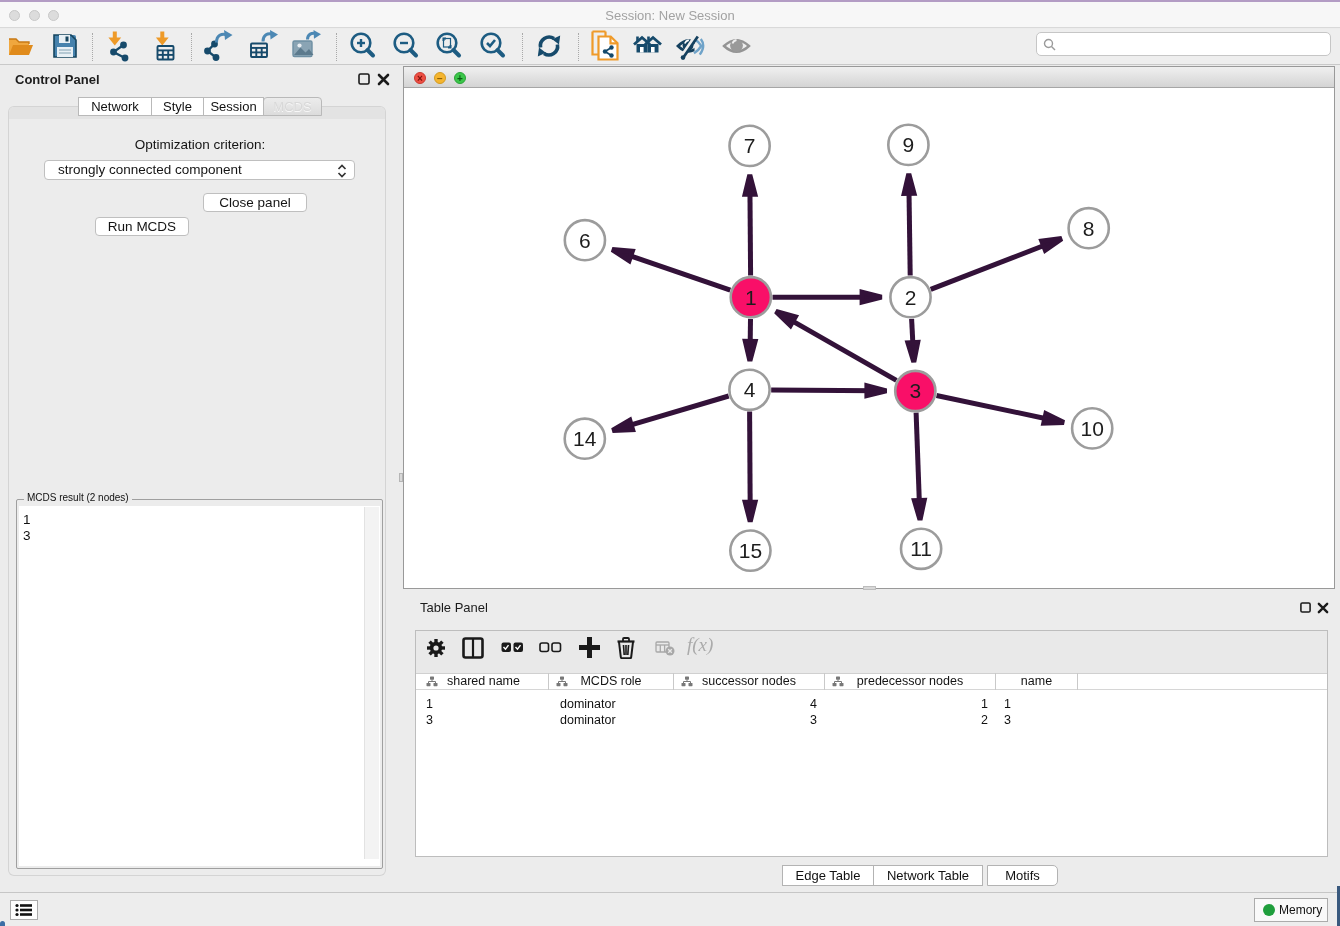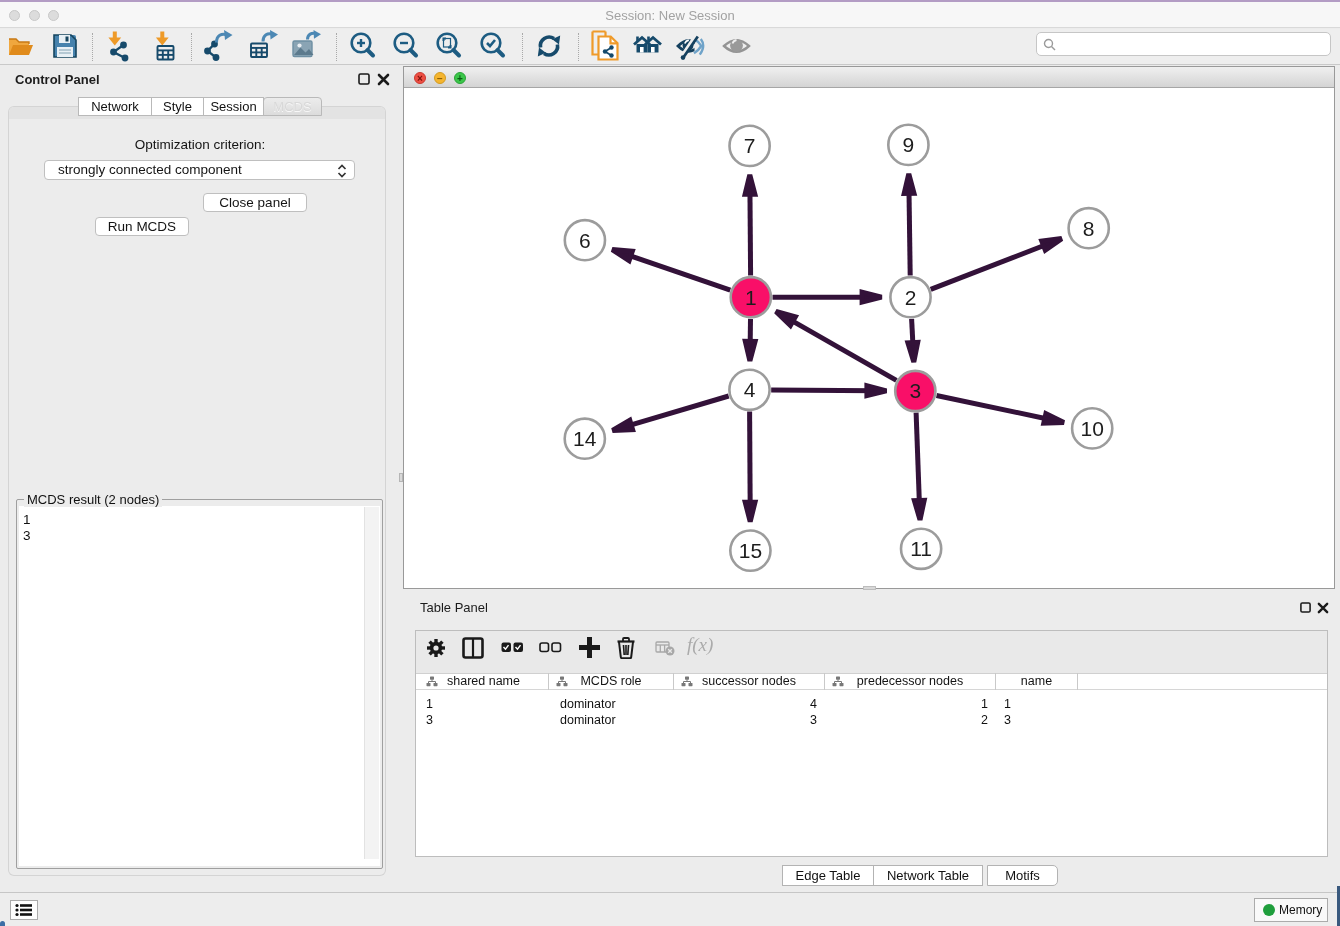--- a/index.html
+++ b/index.html
@@ -20,21 +20,21 @@
 #cphead .t { position:absolute; left:15px; top:7px; font-size:13px; color:#1c1c1c;font-weight:bold; }
 #cptabs { left:78px; top:97px; height:19px; }
 .cptab { position:absolute; top:0; height:19px; background:#ffffff; border:1px solid #b9b9b9; font-size:13px; color:#111; text-align:center; line-height:17px; }
 #tabMCDS { background:linear-gradient(#ececec,#dcdcdc); color:#d8d8d8; text-shadow:0 1px 0 #f8f8f8; border-radius:4px 4px 0 0; }
 #cppanel { left:8px; top:106px; width:378px; height:770px; background:#ececec; border-radius:6px; box-shadow:0 0 0 1px #d4d4d4 inset; }
 #cppanel .topstrip { position:absolute; left:1px; top:1px; right:1px; height:12px; background:#e3e3e3; border-radius:5px 5px 0 0; }
 #optlabel { left:8px; top:137px; width:384px; text-align:center; font-size:13.5px; color:#141414; }
 #combo { left:44px; top:160px; width:311px; height:20px; background:#ffffff; border:1px solid #bfbfbf; border-radius:4px; font-size:13.5px; color:#141414; line-height:18px; padding-left:13px; }
 .btn { position:absolute; height:19px; background:#ffffff; border:1px solid #bfbfbf; border-radius:4px; font-size:13.5px; color:#141414; text-align:center; line-height:17px; }
 #fieldset { left:16px; top:499px; width:367px; height:370px; border:1px solid #9f9f9f; border-radius:2px; }
-#legend { left:24px; top:492px; padding:0 3px; font-size:13px; color:#111; background:#ececec; }
+#legend { left:24px; top:492px; padding:0 3px; font-size:10px; color:#111; background:#ececec; }
 #resultbox { left:19px; top:506px; width:361px; height:360px; background:#ffffff; }
 #resultbox .txt { position:absolute; left:4px; top:6px; font-size:13.5px; color:#111; line-height:16px; }
 #rscroll { position:absolute; right:1px; top:1px; width:15px; height:352px; background:#f3f3f3; border-left:1px solid #e2e2e2; }
 
 
 #netwin { left:403px; top:66px; width:932px; height:523px; background:#ffffff; border:1px solid #999999; }
 #nettitle { position:absolute; left:0; top:0; width:100%; height:21px; background:linear-gradient(#f0f0f0,#d4d4d4); border-bottom:1px solid #a6a6a6; }
 #nettitle .t { position:absolute; width:100%; text-align:center; top:4px; font-size:13px; color:#111; }
 .mac { position:absolute; top:5px; width:12px; height:12px; border-radius:50%; font-size:10px; line-height:11px; text-align:center; font-weight:bold; }
 #macred { left:10px; background:#ee4f43; border:0.5px solid #ca3a31; color:#79100a; }

